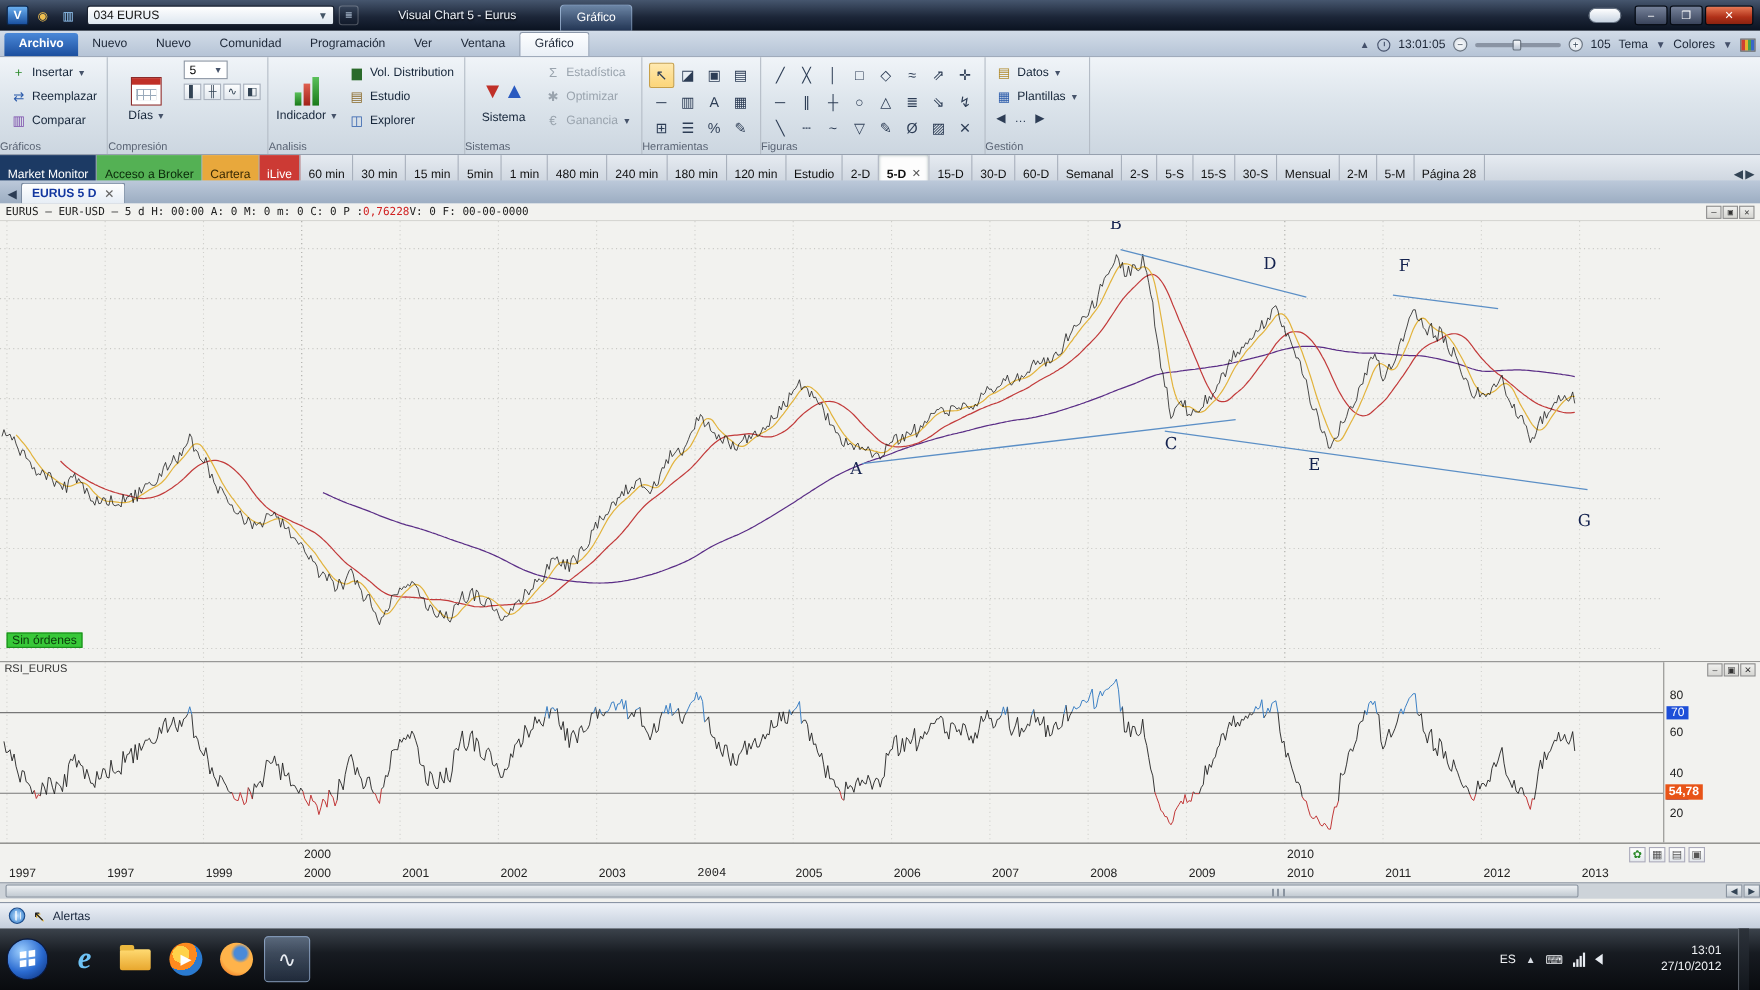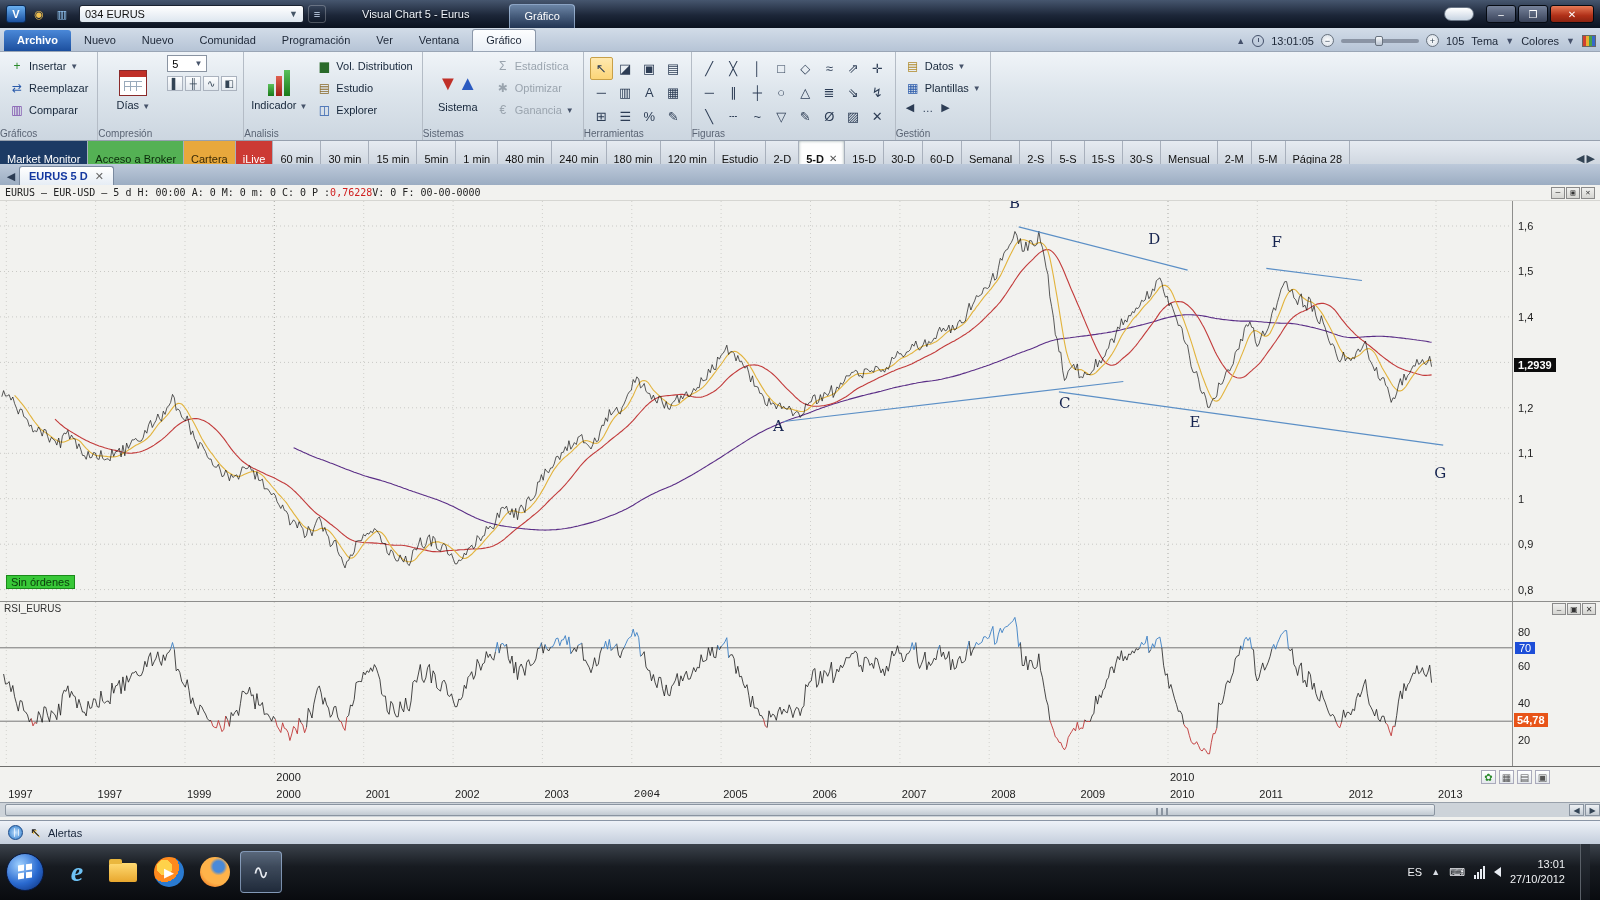--- a/index.html
+++ b/index.html
@@ -171,21 +171,21 @@
     background:radial-gradient(circle at 35% 35%,#ffd24a 0 28%,#ff8a1e 28% 52%,#2a7ad0 52% 100%);
     display:flex; align-items:center; justify-content:center; color:#fff; font-size:13px; }
   .ffx { width:30px; height:30px; border-radius:50%;
     background:radial-gradient(circle at 62% 32%,#4a8ad8 0 20%,#ffb34a 32% 62%,#e8540a 100%); }
   .chartapp { color:#e8ecf2; font-size:20px; }
   .tray { margin-left:auto; display:flex; align-items:center; gap:9px; color:#f0f2f5; padding-right:4px; }
   .tray .sm { font-size:9px; color:#d8dde4; }
   .sigbars { display:flex; align-items:flex-end; gap:1px; }
   .sigbars i { width:2px; background:#e8ecf2; display:block; }
   .spk { width:0; height:0; border:5px solid transparent; border-right:7px solid #e8ecf2; border-left:none; }
-  .tray-clock { text-align:right; font-size:11px; line-height:1.35; }
+  .tray-clock { text-align:right; font-size:11px; line-height:1.35;margin-left:44px; }
   .showdesk { width:10px; height:56px; margin-left:6px; border-left:1px solid #5a6068;
     background:linear-gradient(#2c323a,#12161c); }
 </style>
 </head>
 <body>
 
 <div class="screen">
 
   <div class="titlebar">
     <div class="tb-icon tb-app">V</div>
@@ -487,31 +487,20 @@
             <line x1="783.7" y1="220.5" x2="1123.3" y2="180.5" stroke="#5b8fc6" stroke-width="1.2"></line>
             <line x1="1058.9" y1="190.9" x2="1443.2" y2="244.1" stroke="#5b8fc6" stroke-width="1.2"></line>
             <text x="773.0" y="229.5" font-family="DejaVu Serif,serif" font-size="15" fill="#14224e">A</text>
             <text x="1008.9" y="6.8" font-family="DejaVu Serif,serif" font-size="15" fill="#14224e">B</text>
             <text x="1058.9" y="206.8" font-family="DejaVu Serif,serif" font-size="15" fill="#14224e">C</text>
             <text x="1148.3" y="43.2" font-family="DejaVu Serif,serif" font-size="15" fill="#14224e">D</text>
             <text x="1189.4" y="225.9" font-family="DejaVu Serif,serif" font-size="15" fill="#14224e">E</text>
             <text x="1271.6" y="45.5" font-family="DejaVu Serif,serif" font-size="15" fill="#14224e">F</text>
             <text x="1434.3" y="277.3" font-family="DejaVu Serif,serif" font-size="15" fill="#14224e">G</text>
           </svg></div>
-      <div class="y-axis" id="price-axis">
-          <span class="tick" style="top: 25px;">1,6</span>
-          <span class="tick" style="top: 70.4545px;">1,5</span>
-          <span class="tick" style="top: 115.909px;">1,4</span>
-          <span class="tick" style="top: 206.818px;">1,2</span>
-          <span class="tick" style="top: 252.273px;">1,1</span>
-          <span class="tick" style="top: 297.727px;">1</span>
-          <span class="tick" style="top: 343.182px;">0,9</span>
-          <span class="tick" style="top: 388.636px;">0,8</span>
-          <div class="price-tag" style="top: 164.136px;">1,2939</div>
-        </div>
       <div class="sin-ordenes">Sin órdenes</div>
     </div>
 
     <div class="rsi-pane">
       <span class="rsi-label">RSI_EURUS</span>
       <div class="pane-btns">
         <div class="pbtn">‒</div>
         <div class="pbtn">▣</div>
         <div class="pbtn">✕</div>
       </div>

